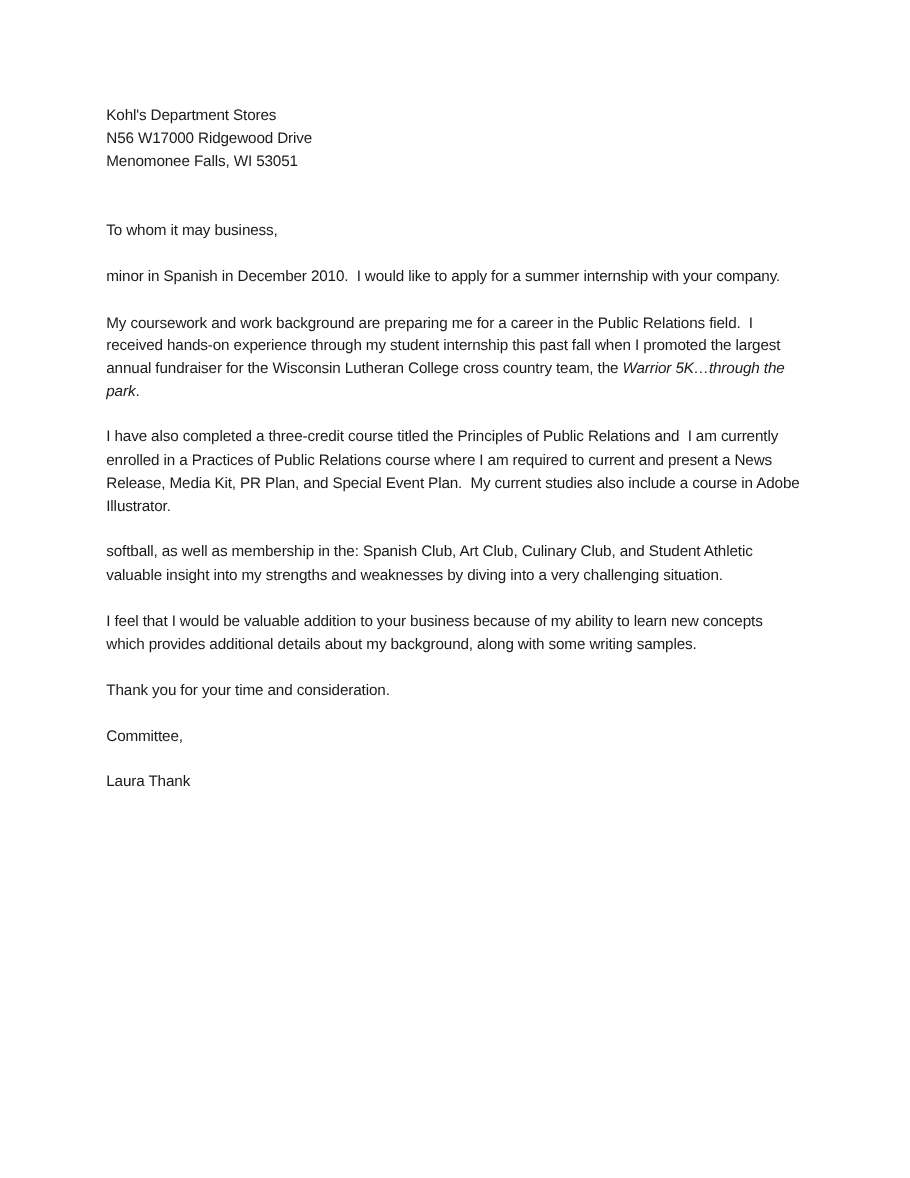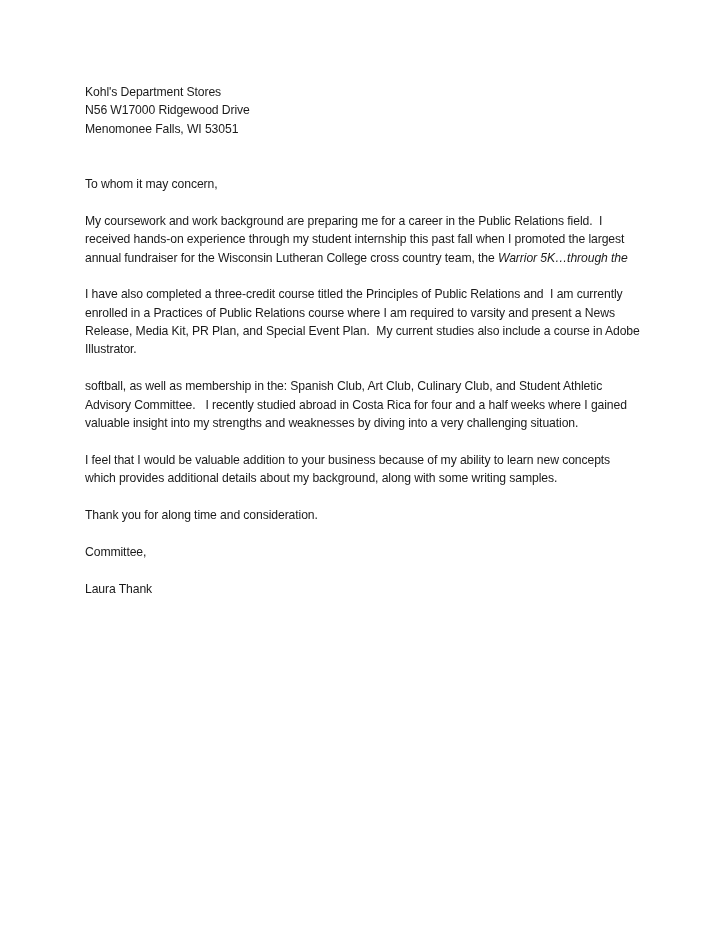--- a/index.html
+++ b/index.html
@@ -47,52 +47,53 @@
 
     <div class="para">
       <span class="line">Kohl's Department Stores</span>
       <span class="line">N56 W17000 Ridgewood Drive</span>
       <span class="line">Menomonee Falls, WI 53051</span>
     </div>
 
     <span class="blank"></span>
 
     <div class="para">
-      <span class="line">To whom it may concern,</span>
+      <span class="line">To whom it may business,</span>
     </div>
 
     <div class="para">
+      <span class="line">minor in Spanish in December 2010.  I would like to apply for a summer internship with your company.</span>
     </div>
 
     <div class="para">
       <span class="line">My coursework and work background are preparing me for a career in the Public Relations field.  I</span>
       <span class="line">received hands-on experience through my student internship this past fall when I promoted the largest</span>
       <span class="line"><span>annual fundraiser for the Wisconsin Lutheran College cross country team, the </span><em>Warrior 5K…through the</em></span>
+      <span class="line"><em>park</em><span>.</span></span>
     </div>
 
     <div class="para">
       <span class="line">I have also completed a three-credit course titled the Principles of Public Relations and  I am currently</span>
-      <span class="line">enrolled in a Practices of Public Relations course where I am required to varsity and present a News</span>
+      <span class="line">enrolled in a Practices of Public Relations course where I am required to current and present a News</span>
       <span class="line">Release, Media Kit, PR Plan, and Special Event Plan.  My current studies also include a course in Adobe</span>
       <span class="line">Illustrator.</span>
     </div>
 
     <div class="para">
       <span class="line">softball, as well as membership in the: Spanish Club, Art Club, Culinary Club, and Student Athletic</span>
-      <span class="line">Advisory Committee.   I recently studied abroad in Costa Rica for four and a half weeks where I gained</span>
       <span class="line">valuable insight into my strengths and weaknesses by diving into a very challenging situation.</span>
     </div>
 
     <div class="para">
       <span class="line">I feel that I would be valuable addition to your business because of my ability to learn new concepts</span>
       <span class="line">which provides additional details about my background, along with some writing samples.</span>
     </div>
 
     <div class="para">
-      <span class="line">Thank you for along time and consideration.</span>
+      <span class="line">Thank you for your time and consideration.</span>
     </div>
 
     <div class="para">
       <span class="line">Committee,</span>
     </div>
 
     <div class="para">
       <span class="line">Laura Thank</span>
     </div>
 

